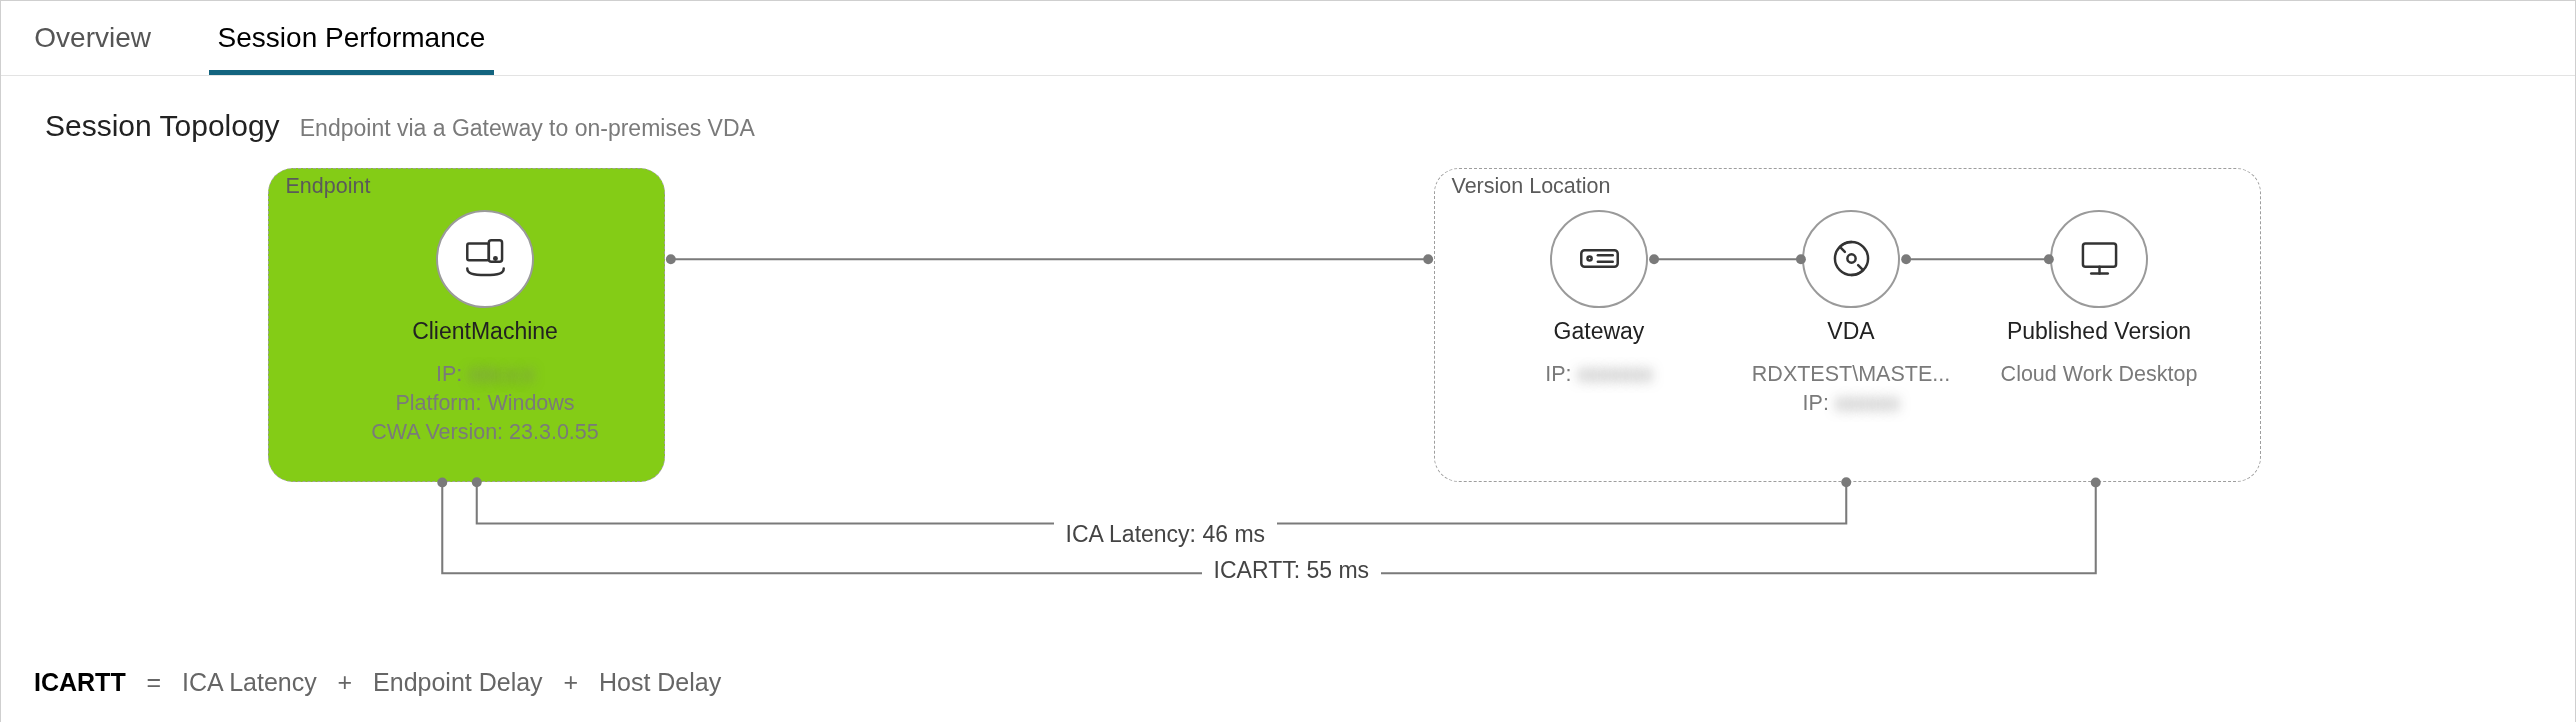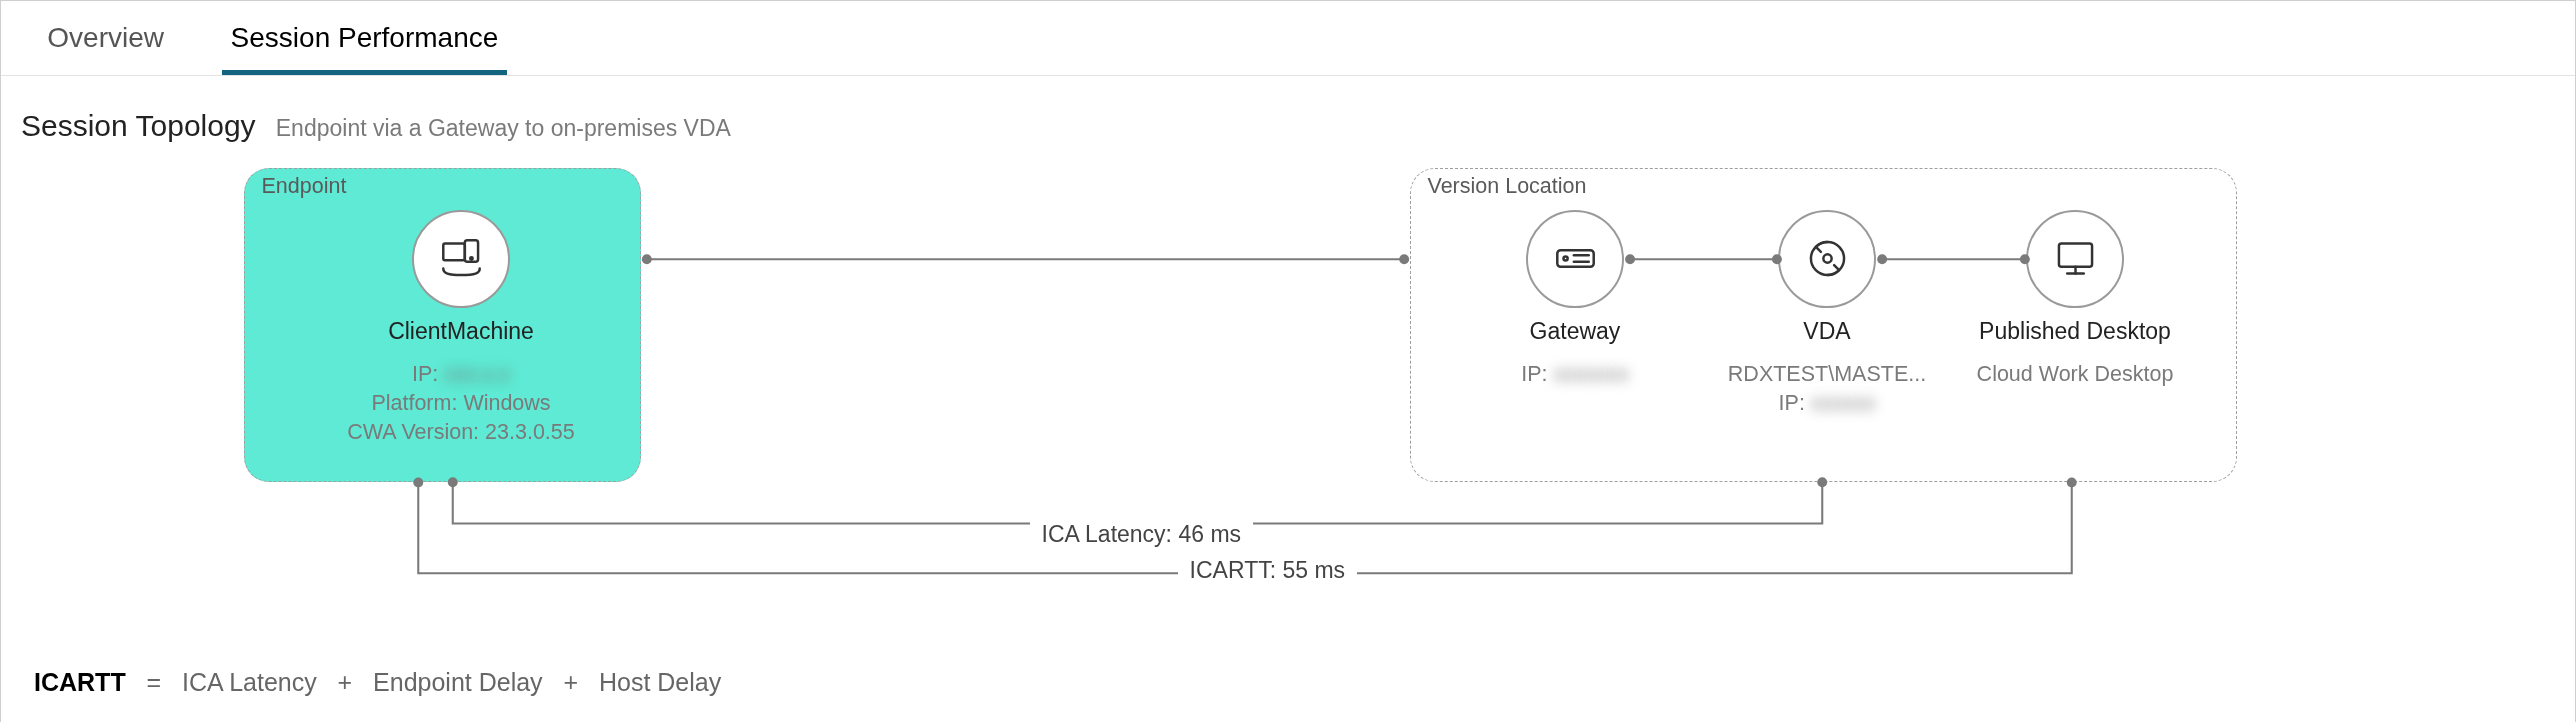--- a/index.html
+++ b/index.html
@@ -1,30 +1,30 @@
 <!DOCTYPE html>
 <html style="font-size:13.2px"><head>
 <meta charset="utf-8">
 <style>
   html,body{margin:0;padding:0;font-family:"Segoe UI",Arial,sans-serif;color:#333;background:#fff;}
   .page{width:2576px;height:723px;box-sizing:border-box;border:1.7px solid #cfcfcf;position:relative;}
   
-  .tabbar{height:74px;border-bottom:1.7px solid #e3e3e3;display:flex;align-items:center;padding-left:38px;}
+  .tabbar{height:74px;border-bottom:1.7px solid #e3e3e3;display:flex;align-items:center;padding-left:25px;}
   .tab{font-size:28px;color:#555;margin-right:50px;padding:18px 8.3px;position:relative;cursor:pointer;}
   .tab.active{color:#000;font-weight:400;}
   .tab.active::after{content:"";position:absolute;left:0;right:0;bottom:-3.3px;height:5px;background:#13647f;}
   
-  .content{padding:33px 33px 0 20px;position:relative;box-sizing:border-box;}
+  .content{padding:33px 33px 0 44px;position:relative;box-sizing:border-box;}
   .sec-title{font-size:30px;color:#222;}
   .sec-sub{font-size:23px;color:#7a7a7a;margin-left:16.5px;}
   
   .diagram{position:relative;width:100%;height:513px;margin-top:16.5px;}
   .group{position:absolute;border:1.7px dashed #9e9e9e;border-radius:25px;box-sizing:border-box;}
   .group-label{position:absolute;left:16.5px;top:5px;font-size:21.5px;color:#5a5a5a;}
-  .endpoint-group{left:223px;top:8.3px;width:397px;height:314px;background:#5eead4;}
+  .endpoint-group{left:223px;top:8.3px;width:397px;height:314px;background:#84cc16;}
   .resource-group{left:1389px;top:8.3px;width:827px;height:314px;background:#fff;}
   .node{position:absolute;text-align:center;width:248px;}
   .node .circle{width:94px;height:94px;border:2.5px solid #9a9a9a;border-radius:50%;margin:0 auto;display:flex;align-items:center;justify-content:center;background:#fff;}
   .node .circle svg{width:53px;height:53px;stroke:#333;fill:none;stroke-width:3;stroke-linecap:round;stroke-linejoin:round;}
   .node .title{font-size:23px;color:#222;margin-top:10px;}
   .node .meta{font-size:21.5px;color:#7a7a7a;line-height:1.35;margin-top:15px;}
   .blur{color:transparent;text-shadow:0 0 11.6px rgba(120,120,120,0.9);}
   
   .n-endpoint{left:316px;top:50px;}
   .n-gateway{left:1430px;top:50px;}
@@ -117,21 +117,21 @@
       </div>
 
       <div class="node n-pub">
         <div class="circle">
           <svg viewBox="0 0 64 64">
             <rect x="12" y="14" width="40" height="28" rx="3"></rect>
             <line x1="22" y1="50" x2="42" y2="50"></line>
             <line x1="32" y1="42" x2="32" y2="50"></line>
           </svg>
         </div>
-        <div class="title">Published Desktop</div>
+        <div class="title">Published Version</div>
         <div class="meta">Cloud Work Desktop</div>
       </div>
 
       <svg class="wire" style="left:620px;top:91px;width:769px;height:16.5px;" viewBox="0 0 930 20" width="769" height="16.5">
         <circle cx="6" cy="10" r="6"></circle>
           <line x1="6" y1="10" x2="924" y2="10"></line>
           <circle cx="924" cy="10" r="6"></circle>
       </svg>
 
       <svg class="wire" style="left:1604px;top:91px;width:157px;height:16.5px;" viewBox="0 0 190 20" width="157" height="16.5">

